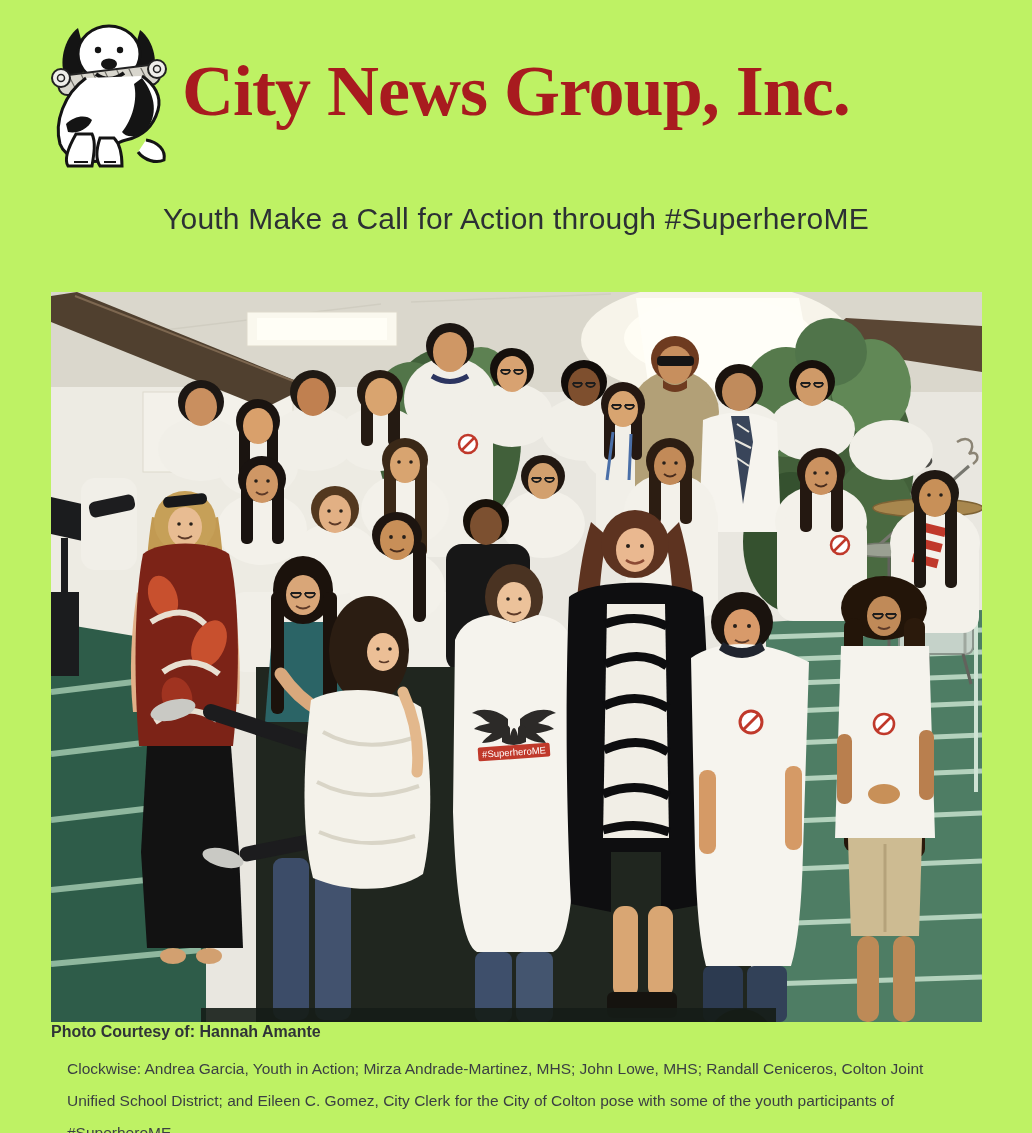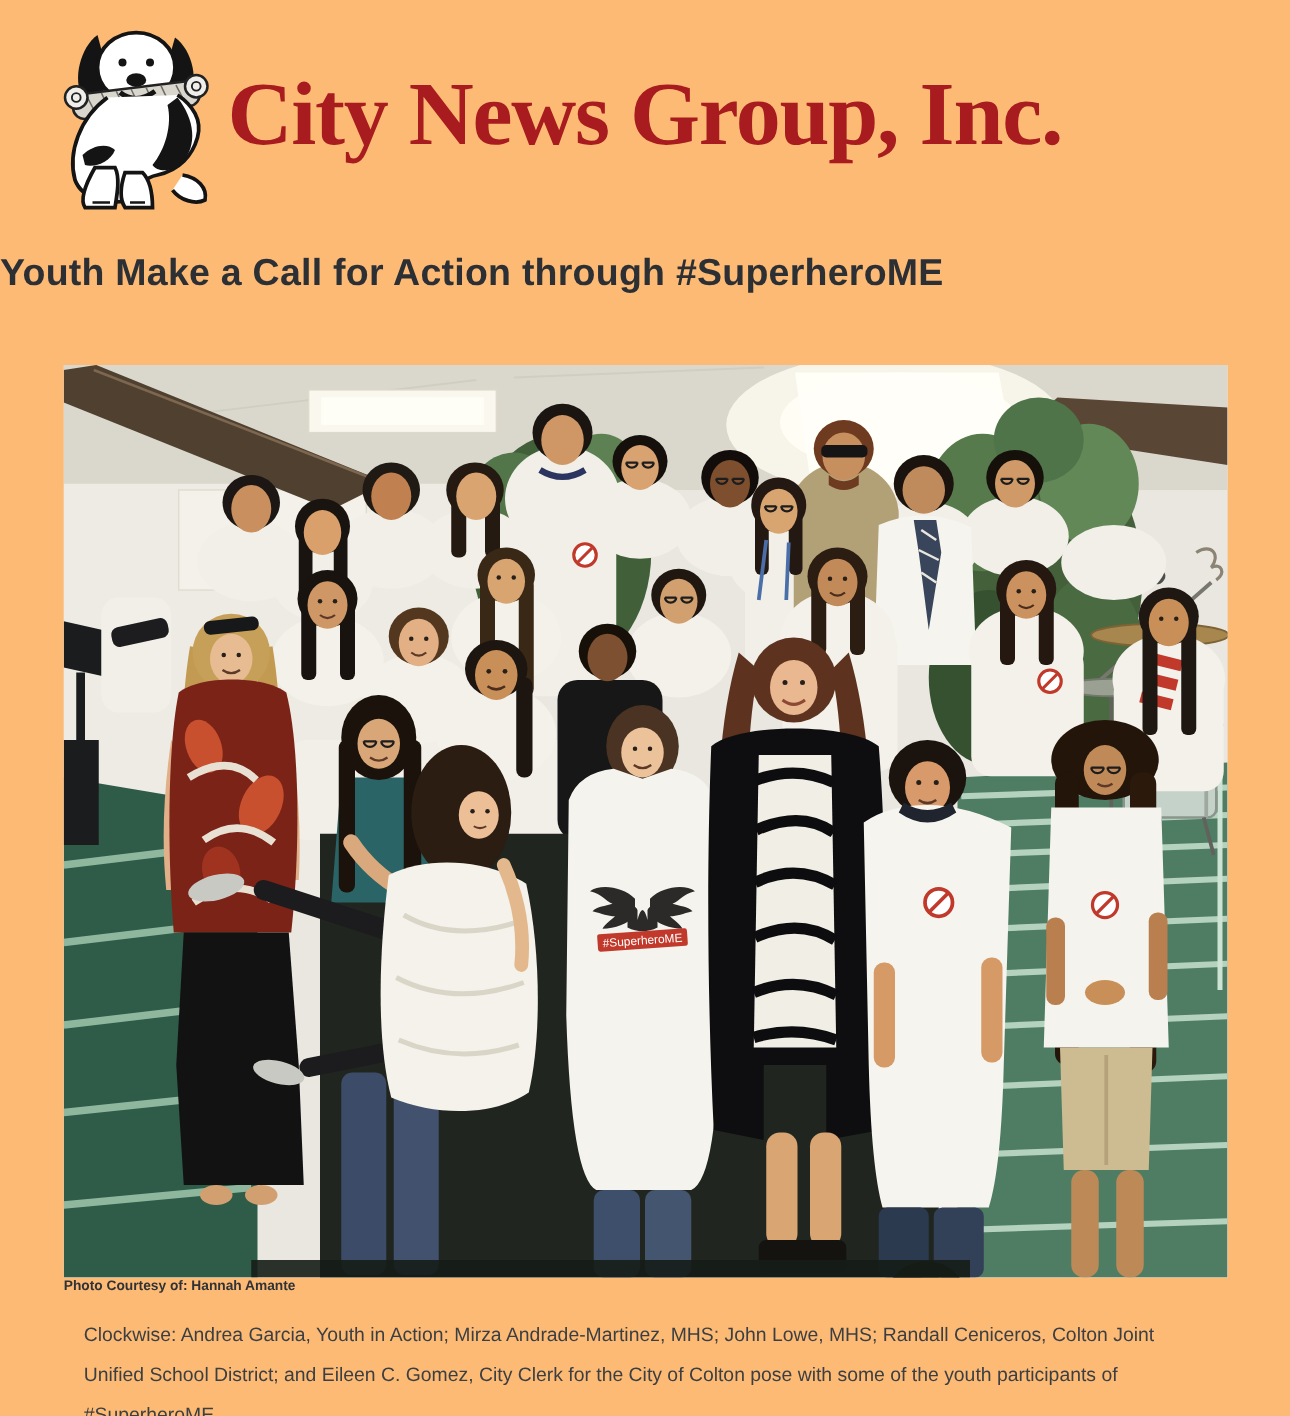--- a/index.html
+++ b/index.html
@@ -1,27 +1,27 @@
 <!DOCTYPE html>
 <html><head>
 <meta charset="utf-8">
 <style>
   html,body{margin:0;padding:0;background:#ffffff;}
-  .page{position:relative;width:1032px;height:1133px;background:#fdba74;overflow:hidden;
+  .page{position:relative;width:1032px;height:1133px;background:#bef264;overflow:hidden;
         font-family:"Liberation Sans",sans-serif;}
   .brand{position:absolute;left:46px;top:12px;display:flex;align-items:center;gap:4px;}
   .logo svg{display:block;}
   .brand-name{font-family:"Liberation Serif",serif;font-weight:700;font-size:72px;
         color:#a81b1f;margin:0;white-space:nowrap;letter-spacing:-1px;}
-  .headline{position:absolute;left:0;top:202px;width:100%;margin:0;
-        font-size:30px;font-weight:700;color:#2c3034;letter-spacing:.2px;}
+  .headline{position:absolute;left:0;top:202px;width:100%;text-align:center;margin:0;
+        font-size:30px;font-weight:400;color:#2c3034;letter-spacing:.2px;}
   .photo{position:absolute;left:51px;top:292px;width:931px;height:730px;margin:0;
         background:#e9e7e0;}
   .photo svg{display:block;}
-  .credit{position:absolute;left:51px;top:1023px;font-size:11px;font-weight:700;color:#2f3337;}
+  .credit{position:absolute;left:51px;top:1023px;font-size:16px;font-weight:700;color:#2f3337;}
   .caption{position:absolute;left:51px;top:1037px;width:945px;margin:16px;font-size:15.5px;
         line-height:32px;color:#3b3f43;white-space:pre-line;}
 </style>
 </head>
 <body>
 
 <div class="page">
 
   <header class="brand">
     <span class="logo">

